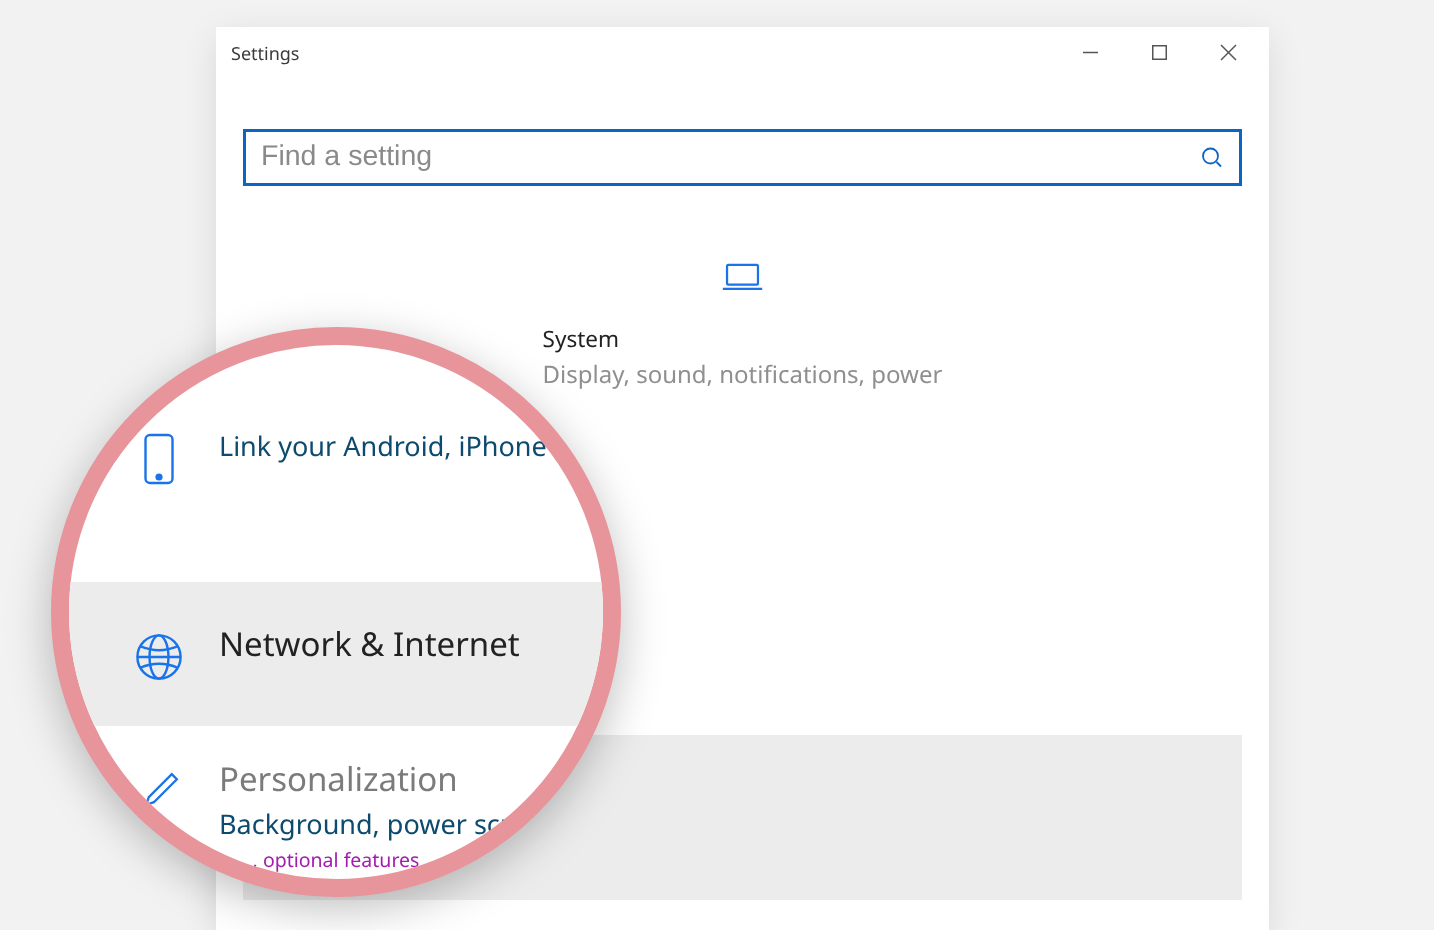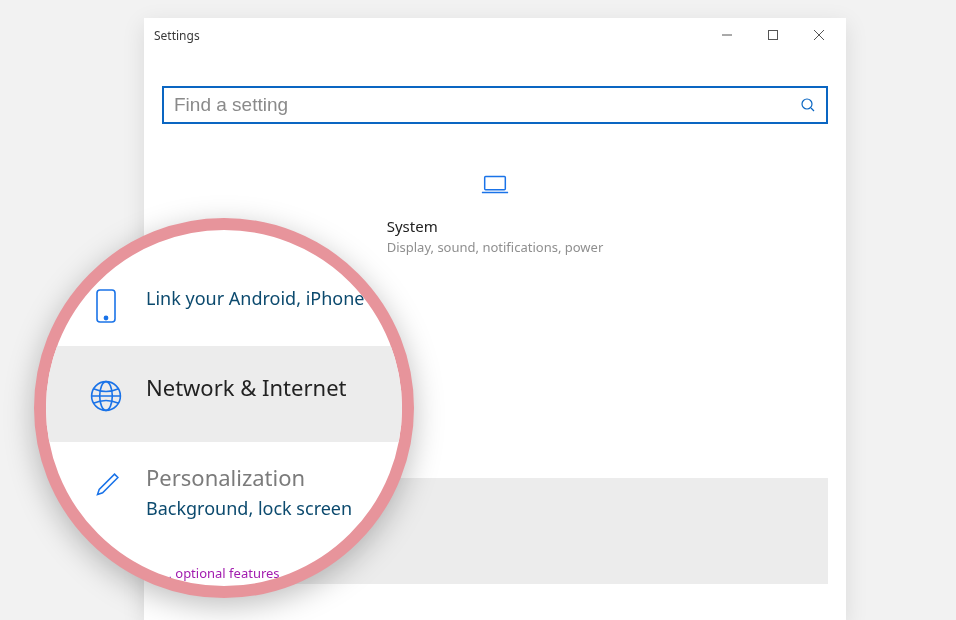--- a/index.html
+++ b/index.html
@@ -75,21 +75,21 @@
     width: 30px;
     height: 30px;
     color: #1a73e8;
     flex-shrink: 0;
     display: flex;
     align-items: center;
     justify-content: center;
   }
   .cat-text { display: flex; flex-direction: column; }
   .cat-title { font-size: 15px; color: #222; }
-  .cat-sub { font-size: 13px; color: #8f8f8f; margin-top: 2px; }
+  .cat-sub { font-size: 16px; color: #8f8f8f; margin-top: 2px; }
   .magnifier {
     position: absolute;
     left: 34px;
     top: 218px;
     width: 380px;
     height: 380px;
     border-radius: 50%;
     background: #fff;
     border: 12px solid #e7949b;
     box-shadow: 0 8px 30px rgba(0,0,0,0.25);
@@ -234,21 +234,21 @@
         <svg viewBox="0 0 24 36" width="24" height="36" fill="none" stroke="currentColor" stroke-width="1.6">
           <rect x="3" y="2" width="18" height="32" rx="3"></rect>
           <circle cx="12" cy="30" r="1.6" fill="currentColor"></circle>
         </svg>
       </span>
       <span class="m-text">
         <span class="m-sub">Link your Android, iPhone</span>
       </span>
     </div>
 
-    <div class="m-item highlight" style="padding-top:26px;padding-bottom:26px;">
+    <div class="m-item highlight" style="padding-top:26px;padding-bottom:26px;margin-top:42px;">
       <span class="m-icon">
         <svg viewBox="0 0 40 40" width="36" height="36" fill="none" stroke="currentColor" stroke-width="1.8">
           <circle cx="20" cy="20" r="16"></circle>
           <ellipse cx="20" cy="20" rx="7" ry="16"></ellipse>
           <line x1="4" y1="20" x2="36" y2="20"></line>
           <path d="M6 12 Q20 18 34 12"></path>
           <path d="M6 28 Q20 22 34 28"></path>
         </svg>
       </span>
       <span class="m-text">
@@ -257,19 +257,19 @@
     </div>
 
     <div class="m-item">
       <span class="m-icon">
         <svg viewBox="0 0 40 40" width="34" height="34" fill="none" stroke="currentColor" stroke-width="1.8">
           <path d="M30 6 L34 10 L16 28 L10 30 L12 24 Z"></path>
         </svg>
       </span>
       <span class="m-text">
         <span class="m-title dim">Personalization</span>
-        <span class="m-sub">Background, lock screen</span>
+        <span class="m-sub">Background, power screen</span>
       </span>
     </div>
 
     <span class="m-frag">, optional features</span>
   </div>
 </div>
 
 </body></html>

